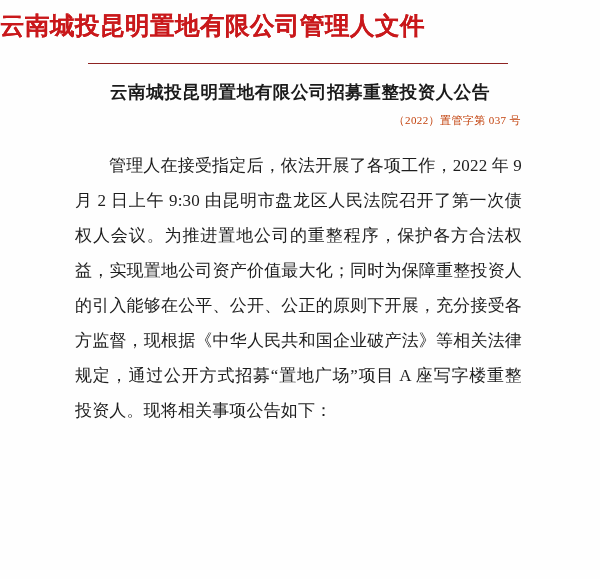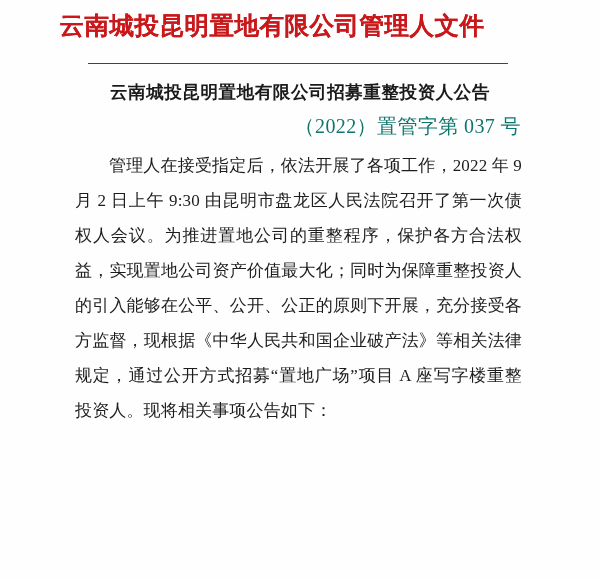--- a/index.html
+++ b/index.html
@@ -21,21 +21,21 @@
     background: #fefefe;
     box-sizing: border-box;
   }
 
   
   .letterhead {
     position: absolute;
     left: 0;
     top: 12px;
     width: 544px;
-    text-align: center;
+    text-align: left;
   }
   .letterhead-title {
     display: inline-block;
     font-size: 24.5px;
     font-weight: bold;
     color: #c9181b;
     letter-spacing: 0.5px;
     line-height: 1.15;
     white-space: nowrap;
     font-family: "Liberation Serif", "DejaVu Serif", serif;
@@ -65,22 +65,22 @@
     white-space: nowrap;
   }
 
   
   .doc-number {
     position: absolute;
     left: 75px;
     top: 113px;
     width: 446px;
     text-align: right;
-    font-size: 20px;
-    color: #0f766e;
+    font-size: 11px;
+    color: #c2410c;
     letter-spacing: 0.4px;
     white-space: nowrap;
   }
 
   
   .doc-body {
     position: absolute;
     left: 75px;
     top: 148px;
     width: 447px;

